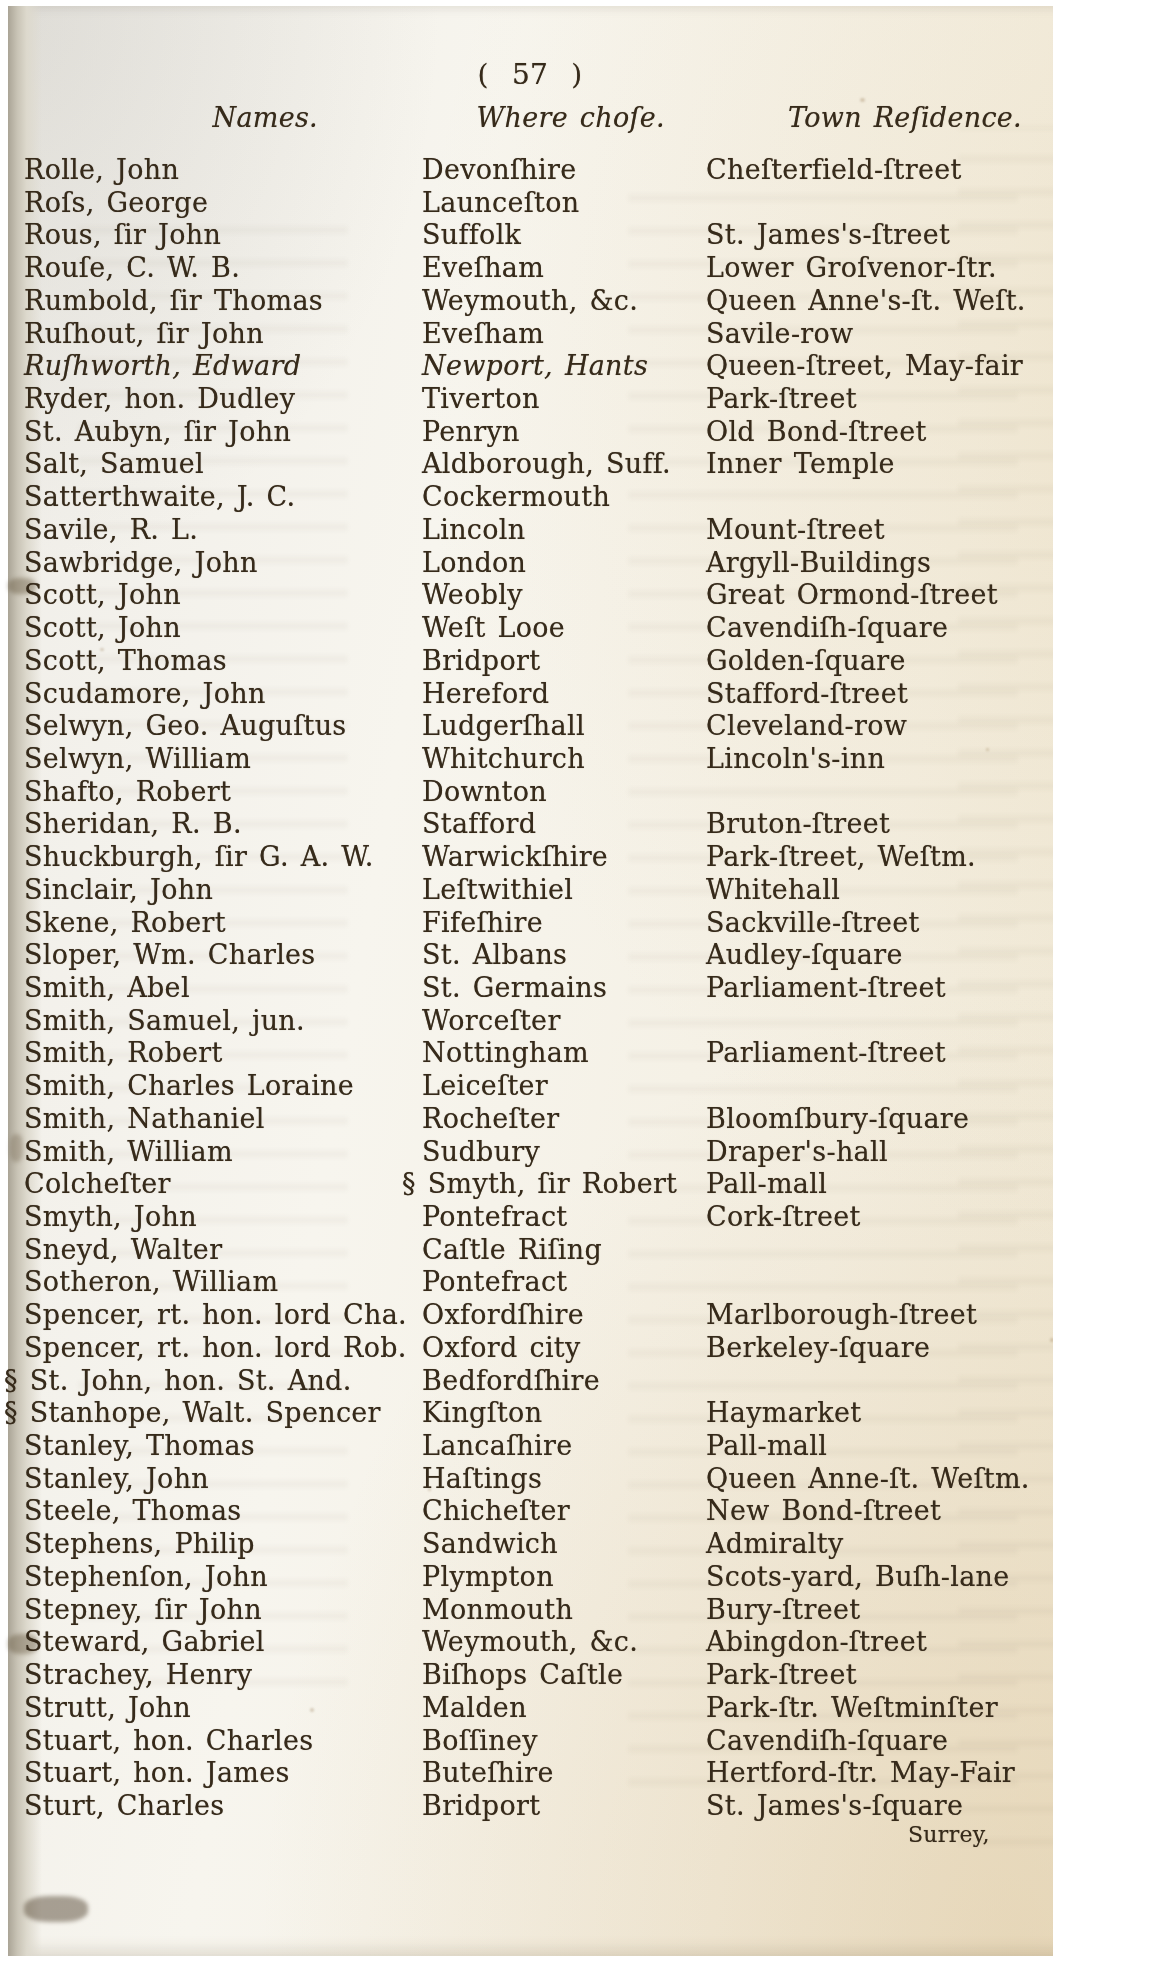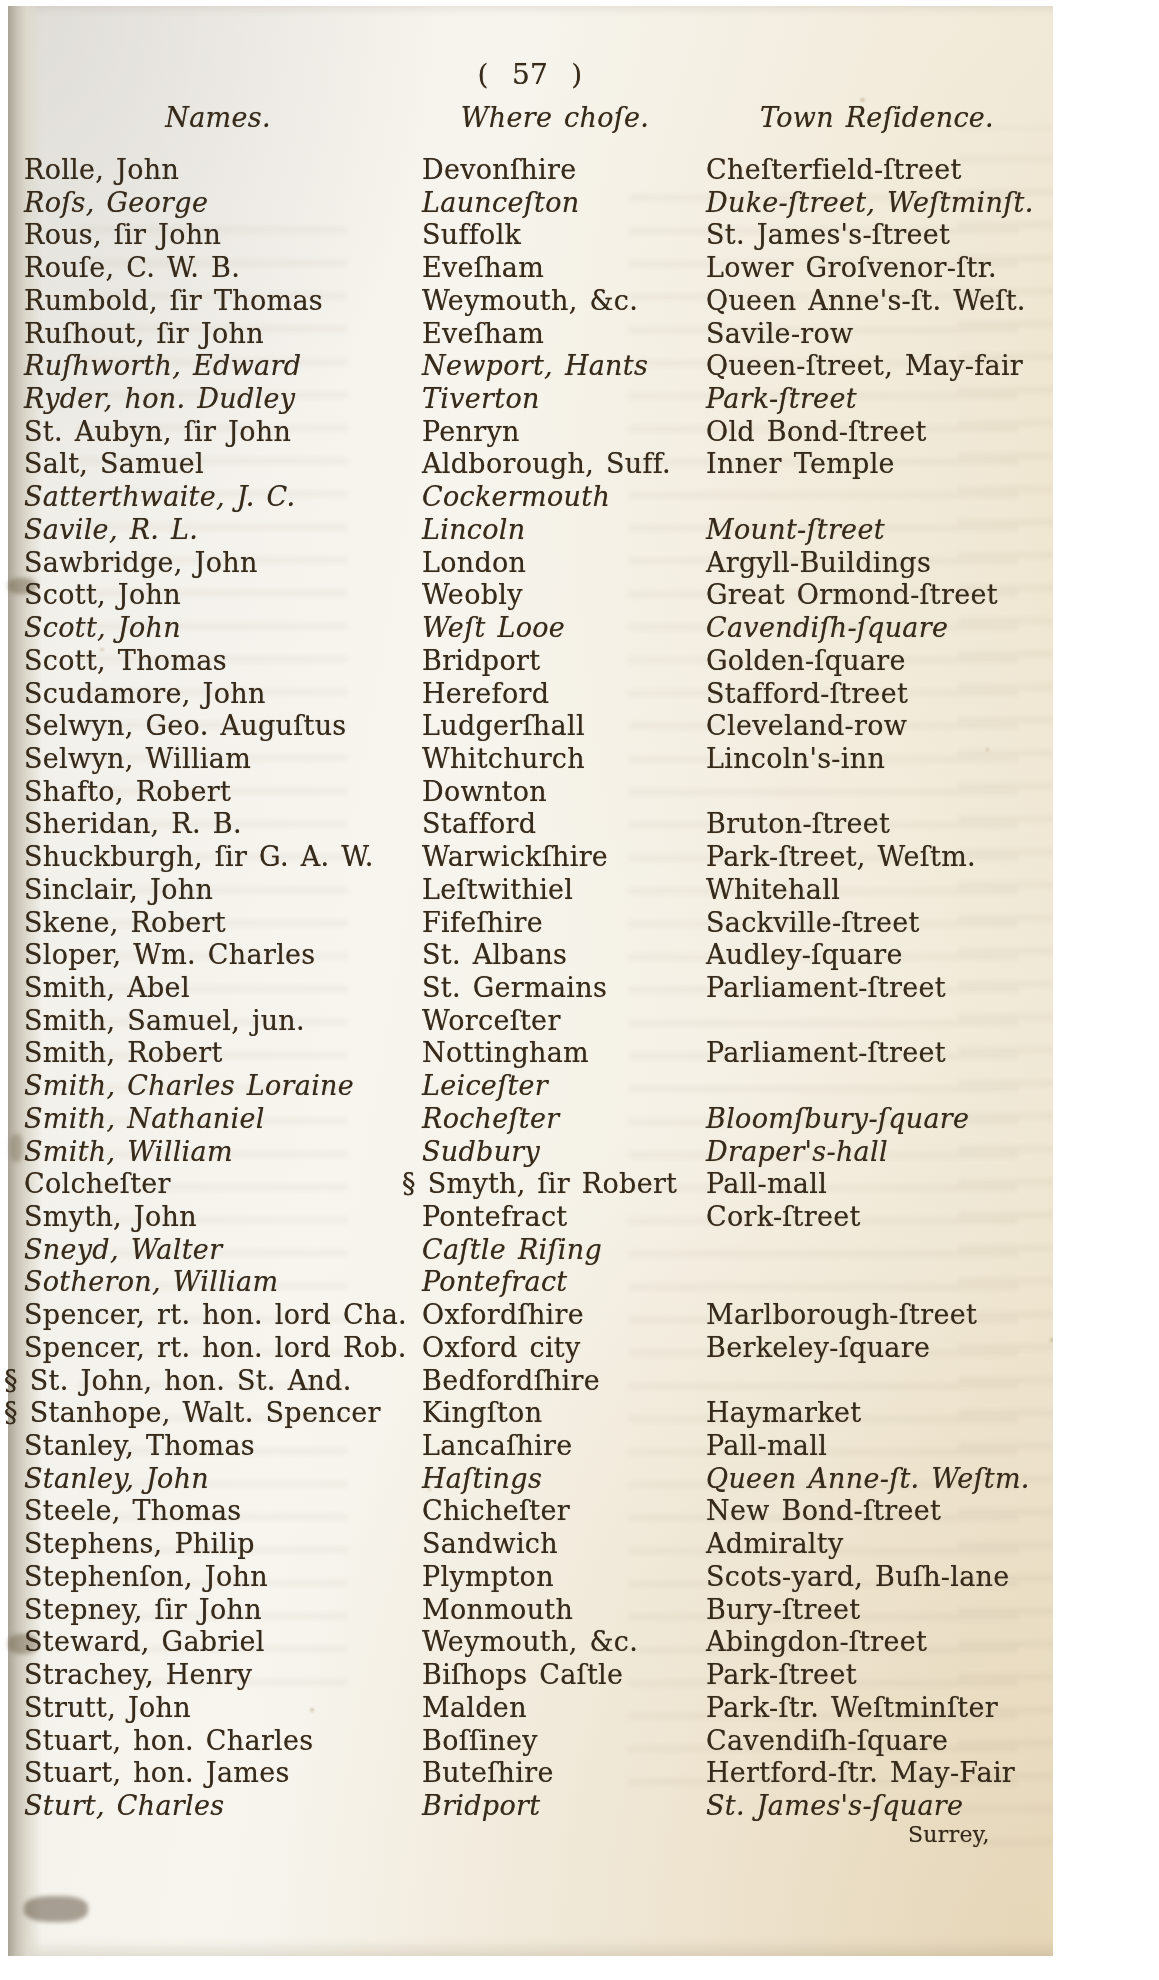--- a/index.html
+++ b/index.html
@@ -15,29 +15,29 @@
   .gutter{position:absolute;left:0;top:0;width:34px;height:100%;
         background:linear-gradient(90deg,#aaa496 0%,#c9c4b6 28%,#ddd9cd 55%,rgba(246,244,238,0) 100%);}
   .page-edge{position:absolute;right:0;top:0;width:16px;height:100%;
         background:
           repeating-linear-gradient(180deg, rgba(122,87,44,0.35) 0 26px, rgba(0,0,0,0) 26px 64px),
           linear-gradient(90deg, rgba(0,0,0,0) 0%, #dcc094 30%, #c2914f 62%, #9c713a 100%);}
   .textlayer{position:absolute;left:0;top:0;width:100%;height:100%;
         text-shadow:0 0 0.7px rgba(45,33,16,0.55);letter-spacing:0.3px;word-spacing:3px;}
   .pageno{position:absolute;left:432px;top:52px;width:180px;text-align:center;
         font-size:28px;word-spacing:14px;}
-  .colhead{position:absolute;top:96px;font-style:italic;font-size:27px;text-align:center;}
+  .colhead{position:absolute;top:96px;font-style:italic;font-size:27px;text-align:right;}
   .colhead.names{left:110px;width:200px;}
   .colhead.chose{left:437px;width:220px;}
   .colhead.resid{left:724px;width:290px;}
   #rows{position:absolute;left:16px;top:148px;width:1112px;}
   .row{height:32.72px;line-height:32.72px;white-space:nowrap;display:grid;
        grid-template-columns:398px 284px 1fr;font-size:27px;}
   .row .cell{overflow:visible;}
-  .row.it .cell{font-style:italic;}
+  .row.it .cell{}
   .row.mx .name,.row.mx .chose{font-style:italic;}
   .cell.sig{text-indent:-20px;}
   .catchword{position:absolute;left:900px;top:1816px;font-size:22px;}
   .ghost{position:absolute;filter:blur(2px);opacity:.65;pointer-events:none;
        background:repeating-linear-gradient(0deg, rgba(0,0,0,0) 0 20px, rgba(134,119,93,0.08) 20px 28px, rgba(0,0,0,0) 28px 33px);}
   .g1{left:70px;top:220px;width:270px;height:1480px;}
   .g2{left:620px;top:170px;width:390px;height:1630px;}
   .g3{left:950px;top:120px;width:185px;height:1740px;}
   .gmark{position:absolute;filter:blur(2px);background:rgba(90,73,48,.38);border-radius:40%;}
   .m1{left:0;top:572px;width:28px;height:16px;}
@@ -84,21 +84,20 @@
 
       <div id="rows">
           <div class="row">
             <span class="cell name">Rolle, John</span>
             <span class="cell chose">Devonſhire</span>
             <span class="cell residence">Cheſterfield-ſtreet</span>
           </div>
           <div class="row it">
             <span class="cell name">Roſs, George</span>
             <span class="cell chose">Launceſton</span>
-            <span class="cell residence">Duke-ſtreet, Weſtminſt.</span>
           </div>
           <div class="row">
             <span class="cell name">Rous, ſir John</span>
             <span class="cell chose">Suffolk</span>
             <span class="cell residence">St. James's-ſtreet</span>
           </div>
           <div class="row">
             <span class="cell name">Rouſe, C. W. B.</span>
             <span class="cell chose">Eveſham</span>
             <span class="cell residence">Lower Groſvenor-ſtr.</span>

